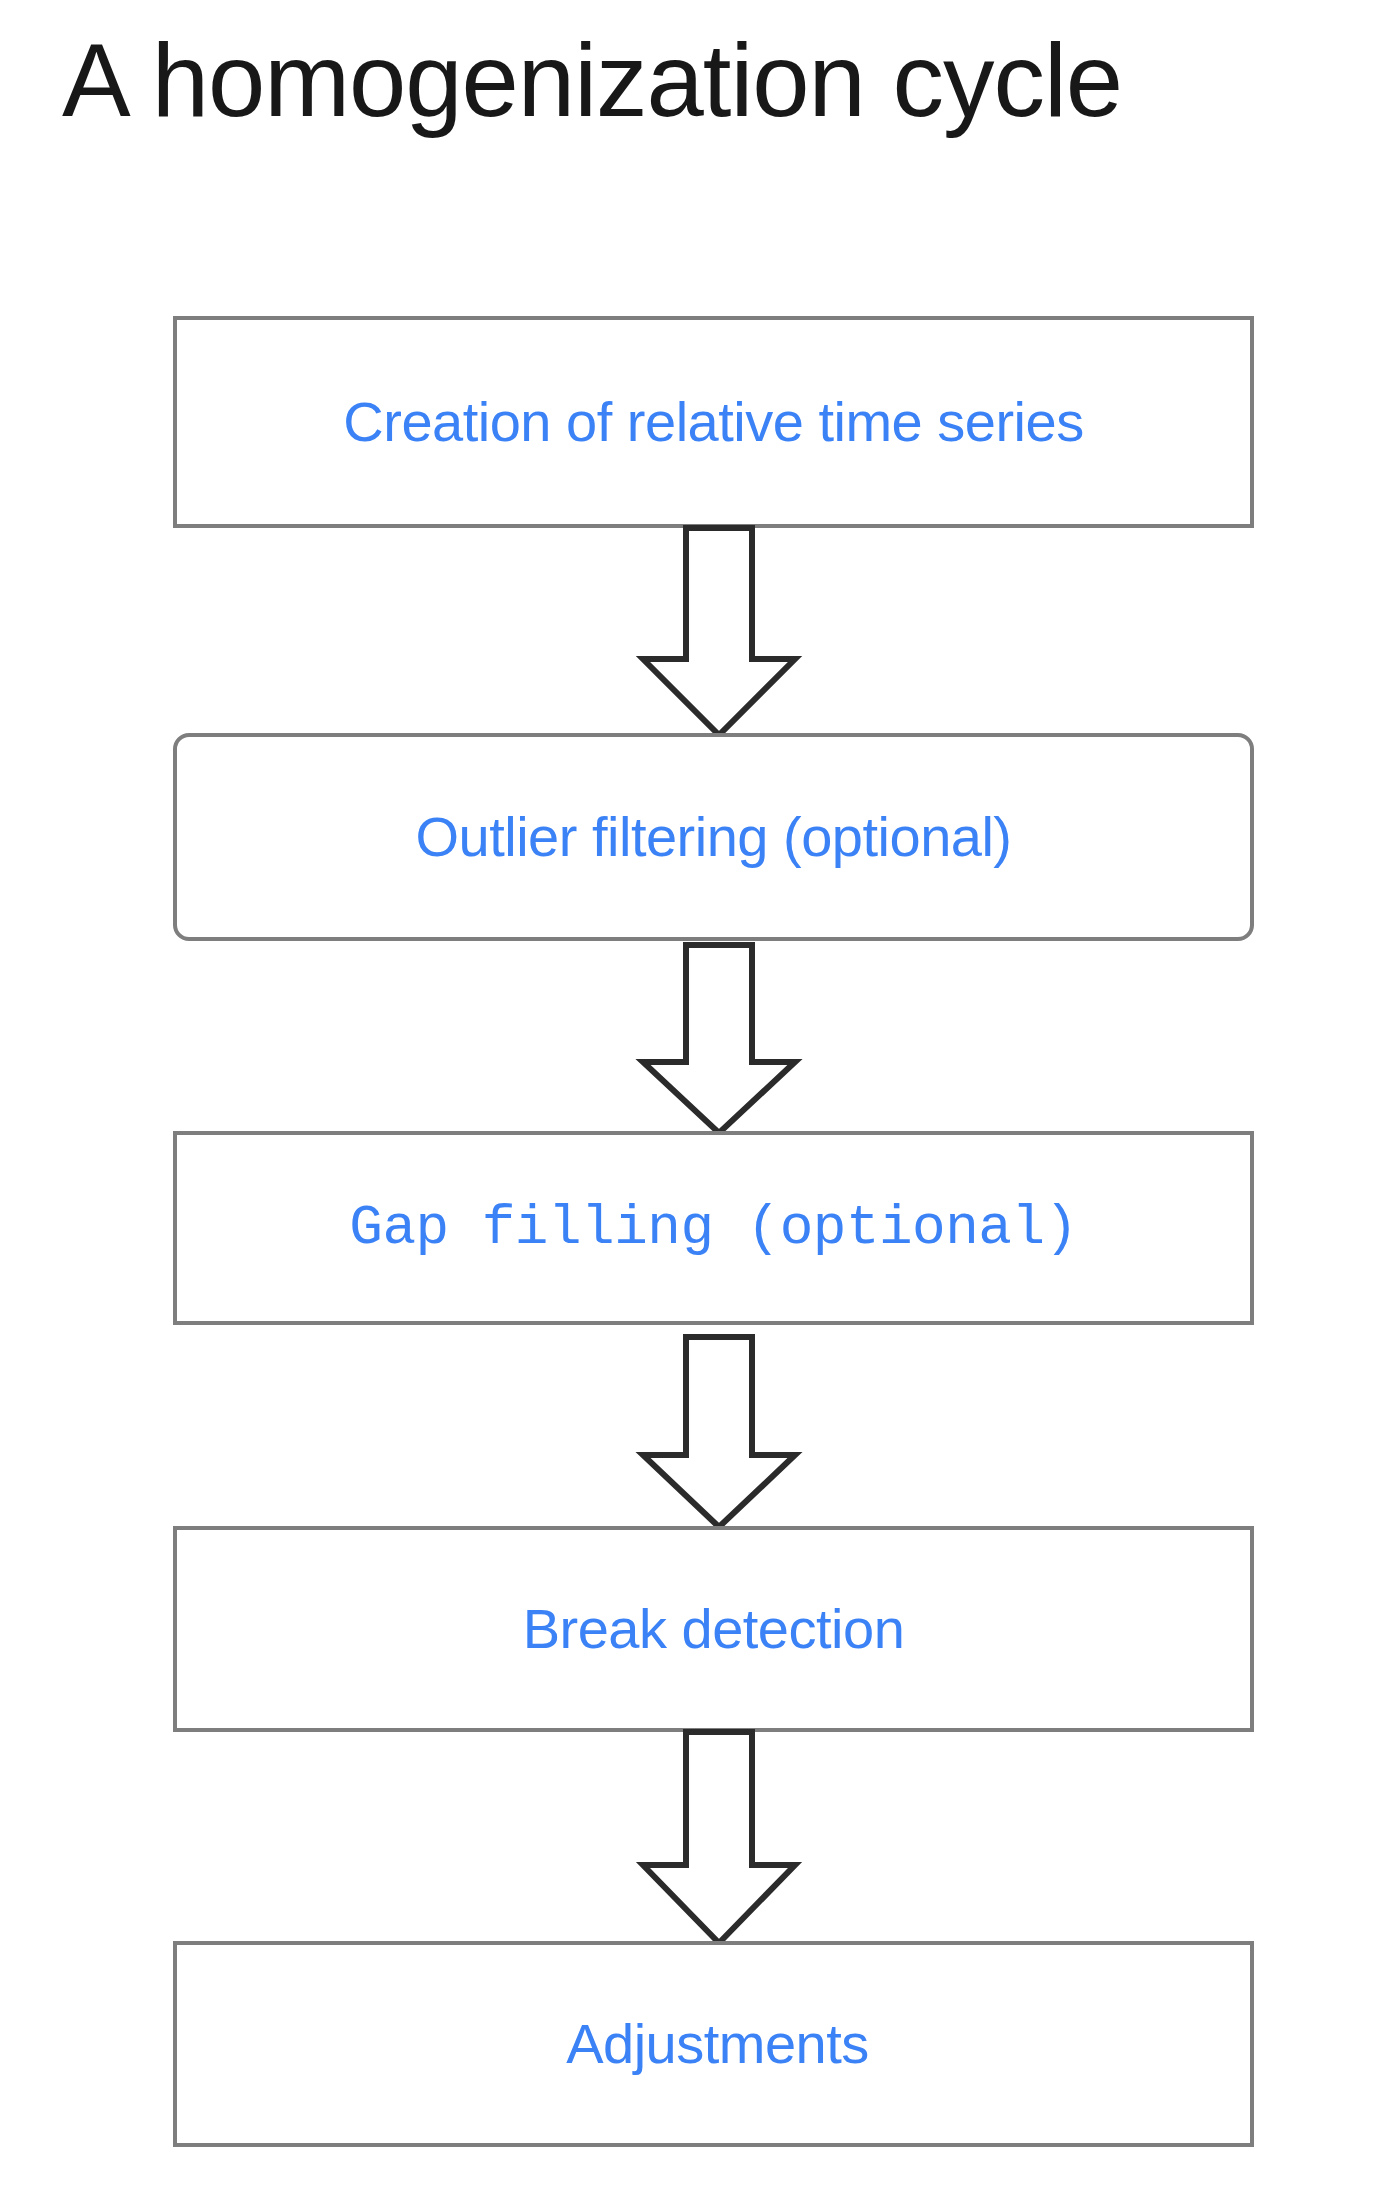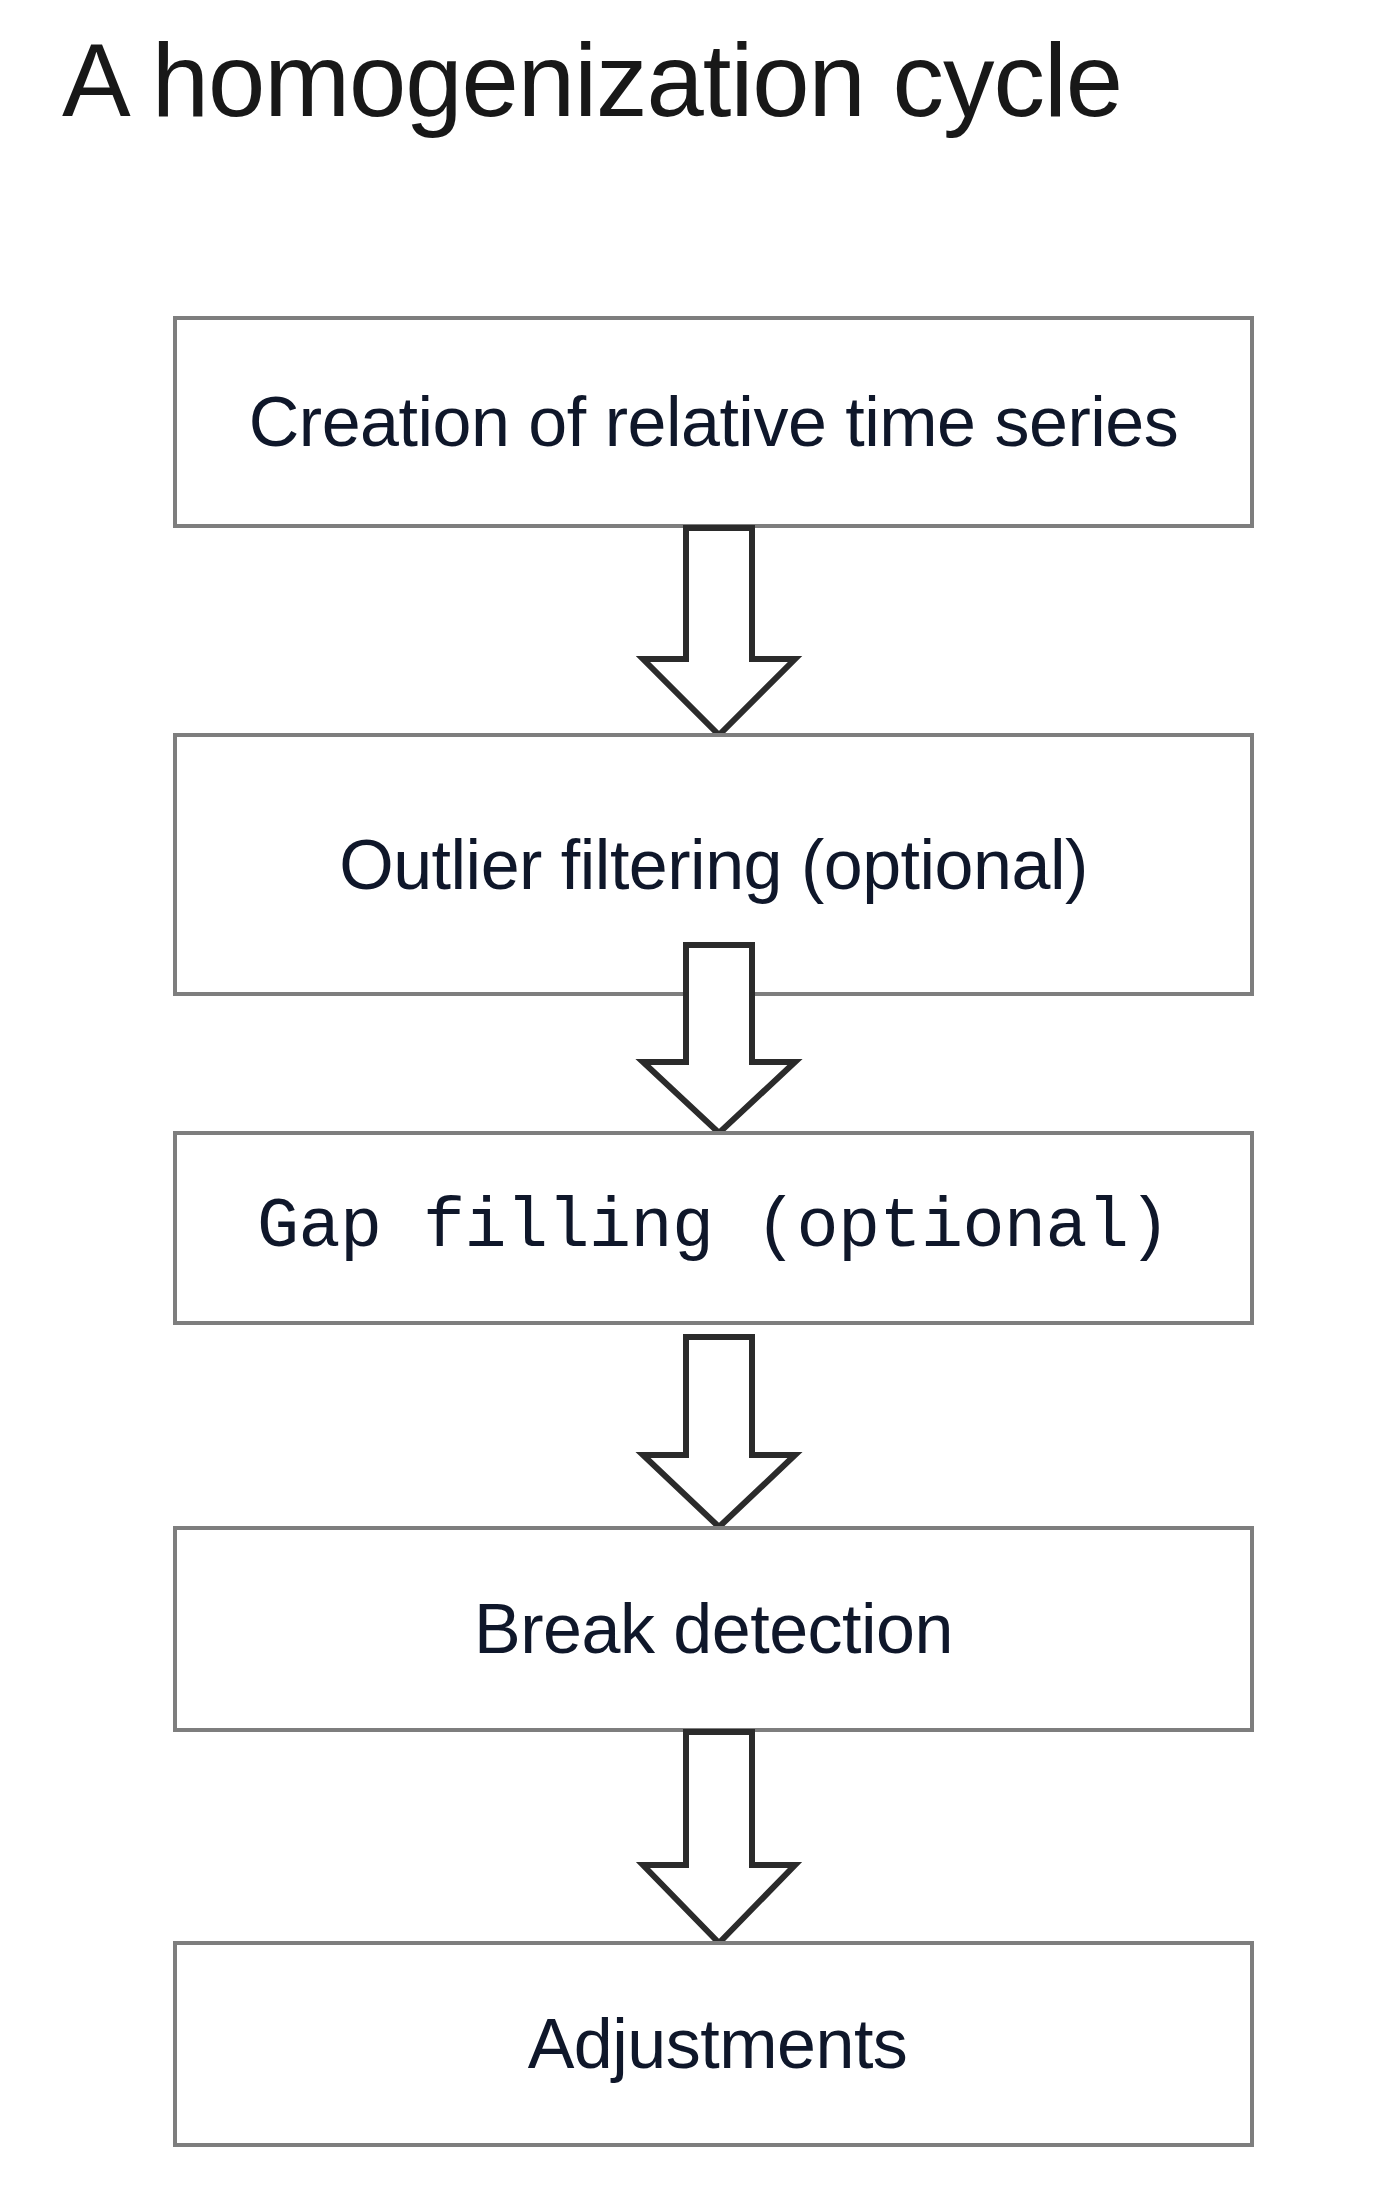--- a/index.html
+++ b/index.html
@@ -43,31 +43,31 @@
     left: 157px;
     width: 1081px;
     box-sizing: border-box;
     background: #ffffff;
     border: 4px solid #7e7e7e;
     display: flex;
     align-items: center;
     justify-content: center;
   }
   .flow-box-label {
-    font-size: 70px;
+    font-size: 56px;
     line-height: 72px;
     font-weight: 400;
-    color: #0f172a;
+    color: #3b82f6;
     text-align: center;
     white-space: nowrap;
     letter-spacing: -0.5px;
   }
 
   .box-0 { top: 316px;  height: 212px; }
-  .box-1 { top: 733px;  height: 263px; }
+  .box-1 { top: 733px;  height: 208px; border-radius: 16px; }
   .box-2 { top: 1131px; height: 194px; font-family: Liberation Mono, monospace; }
   .box-3 { top: 1526px; height: 206px; }
   .box-4 { top: 1941px; height: 206px; padding-left: 8px; }
 
   
   .flow-arrow {
     position: absolute;
     left: 627px;
     width: 152px;
   }

